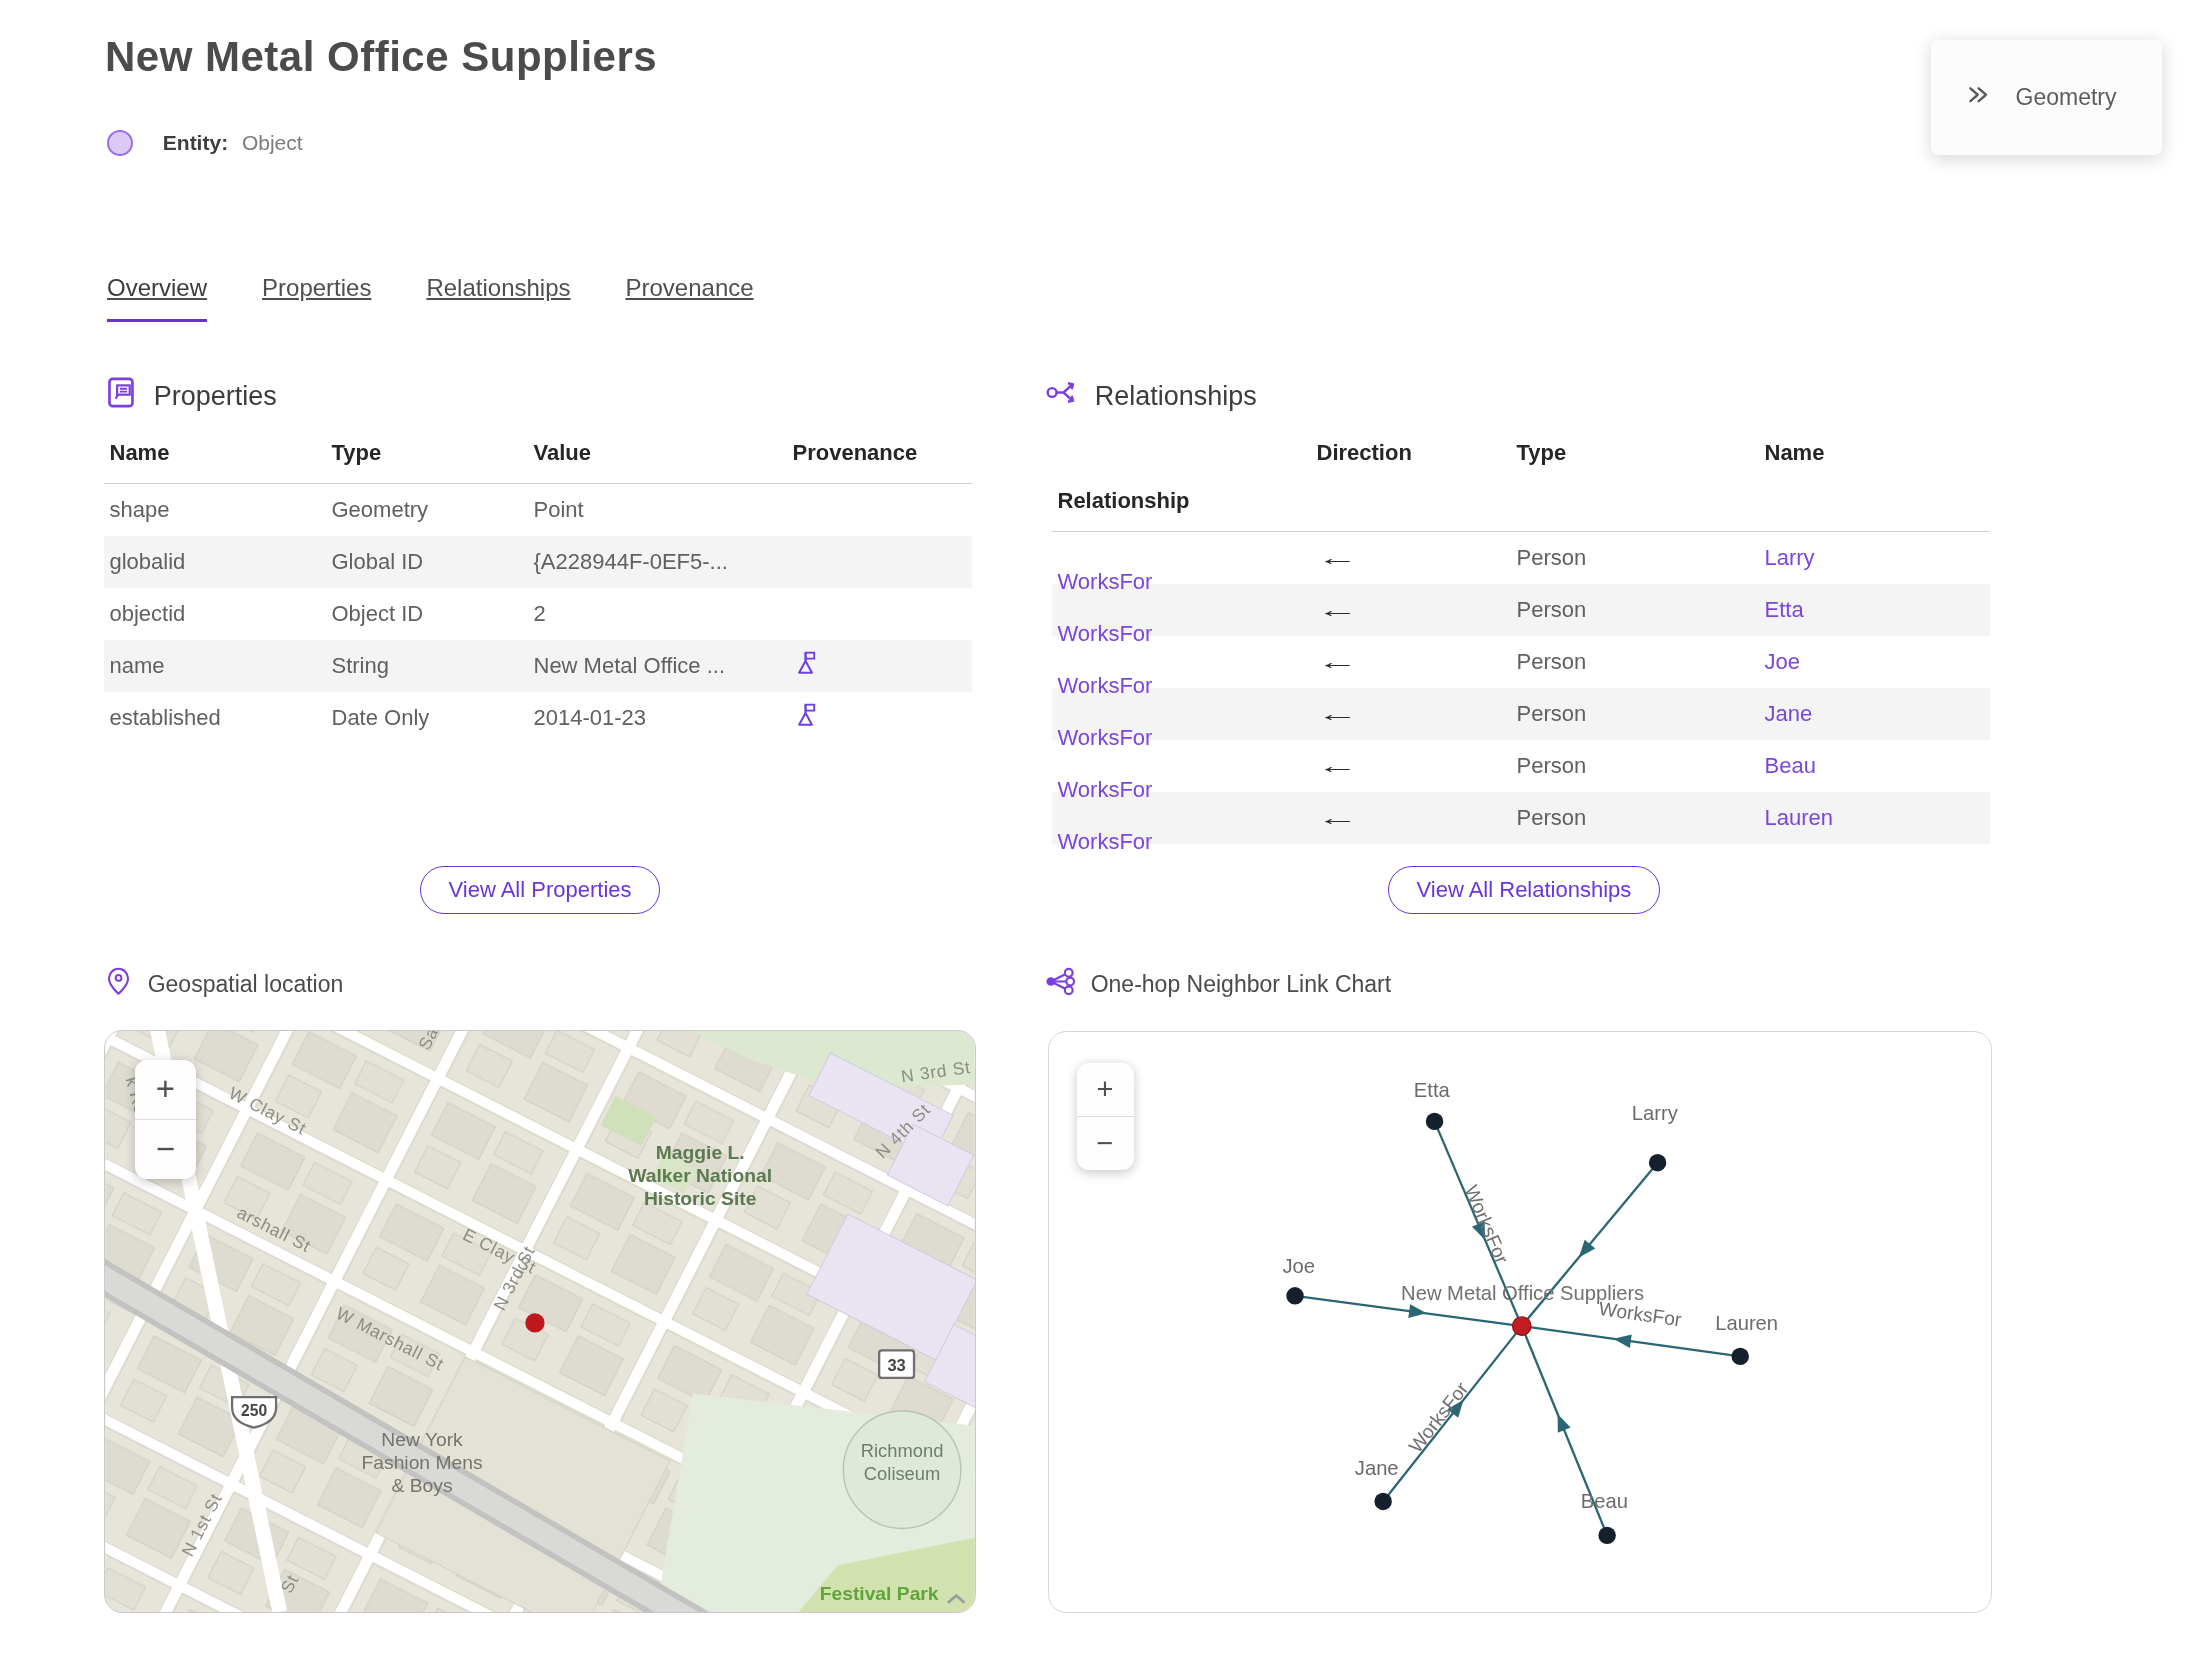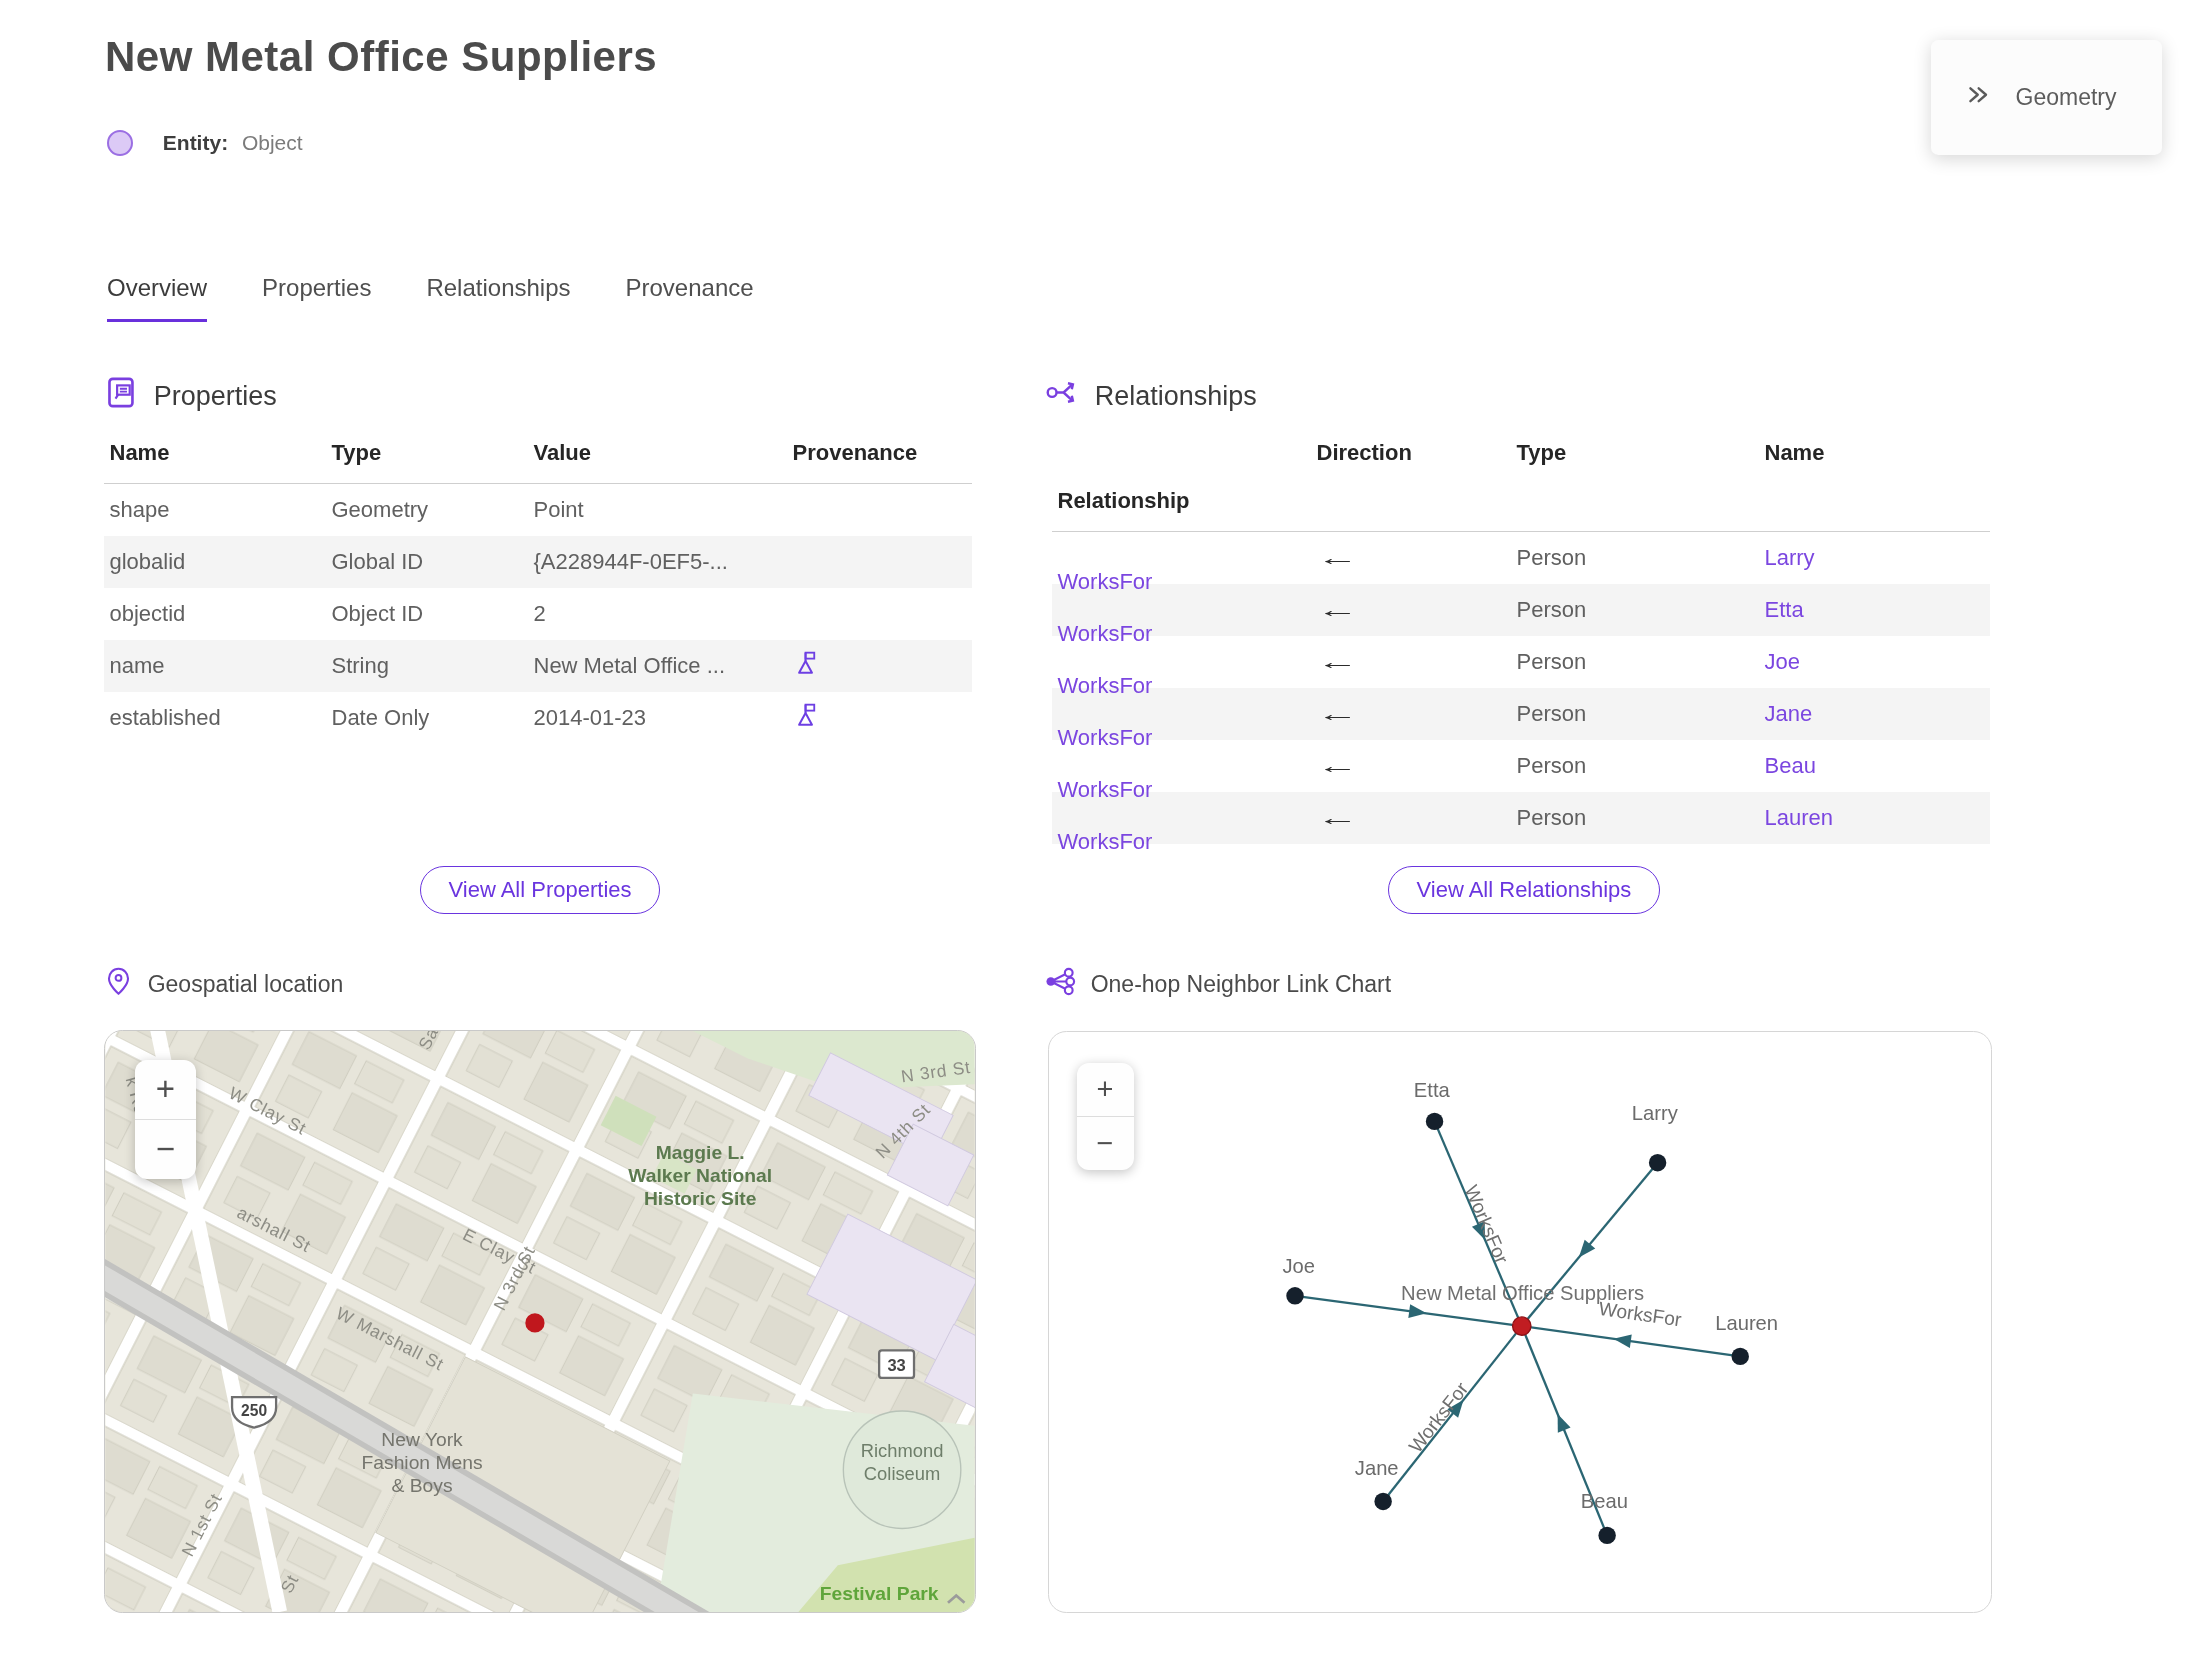--- a/index.html
+++ b/index.html
@@ -13,21 +13,21 @@
   .entity-dot{width:22px;height:22px;border-radius:50%;background:#dccaf6;border:2.8px solid #9b6fe3;}
   .entity-label{font-size:21px;font-weight:700;color:#3e3e3e;margin-left:16px;}
   .entity-value{font-size:21px;color:#7b7b7b;}
 
   .actions-card{position:absolute;left:1931px;top:40px;width:231px;background:#fcfcfc;
                 border-radius:7.3px;box-shadow:0 3.7px 18.4px rgba(0,0,0,.16);padding:16.5px 0;}
   .action-item{display:flex;align-items:center;gap:24px;padding:24px 0 24px 33px;
                font-size:23px;color:#5c5c5c;cursor:pointer;}
   .action-item svg{flex:none;}
 
-  .tabs{position:absolute;left:107px;top:274px;display:flex;gap:55px;font-size:24px;color:#4f4f4f;}
+  .tabs{position:absolute;left:107px;top:274px;display:flex;gap:55px;font-size:24px;color:#4f4f4f;text-decoration:underline;}
   .tab{padding-bottom:16.5px;border-bottom:3.7px solid transparent;cursor:pointer;}
   .tab.active{border-bottom-color:#6930dc;color:#3c3c3c;}
 
   .section-head{position:absolute;display:flex;align-items:center;gap:14.7px;
                 font-size:27px;color:#3c3c3c;font-weight:400;}
   .sub-head{position:absolute;display:flex;align-items:center;gap:14.7px;
             font-size:23px;color:#4a4a4a;}
 
   .tbl{position:absolute;font-size:22px;}
   .thead{display:flex;font-weight:700;color:#262626;padding:7.3px 0 16.5px 0;

